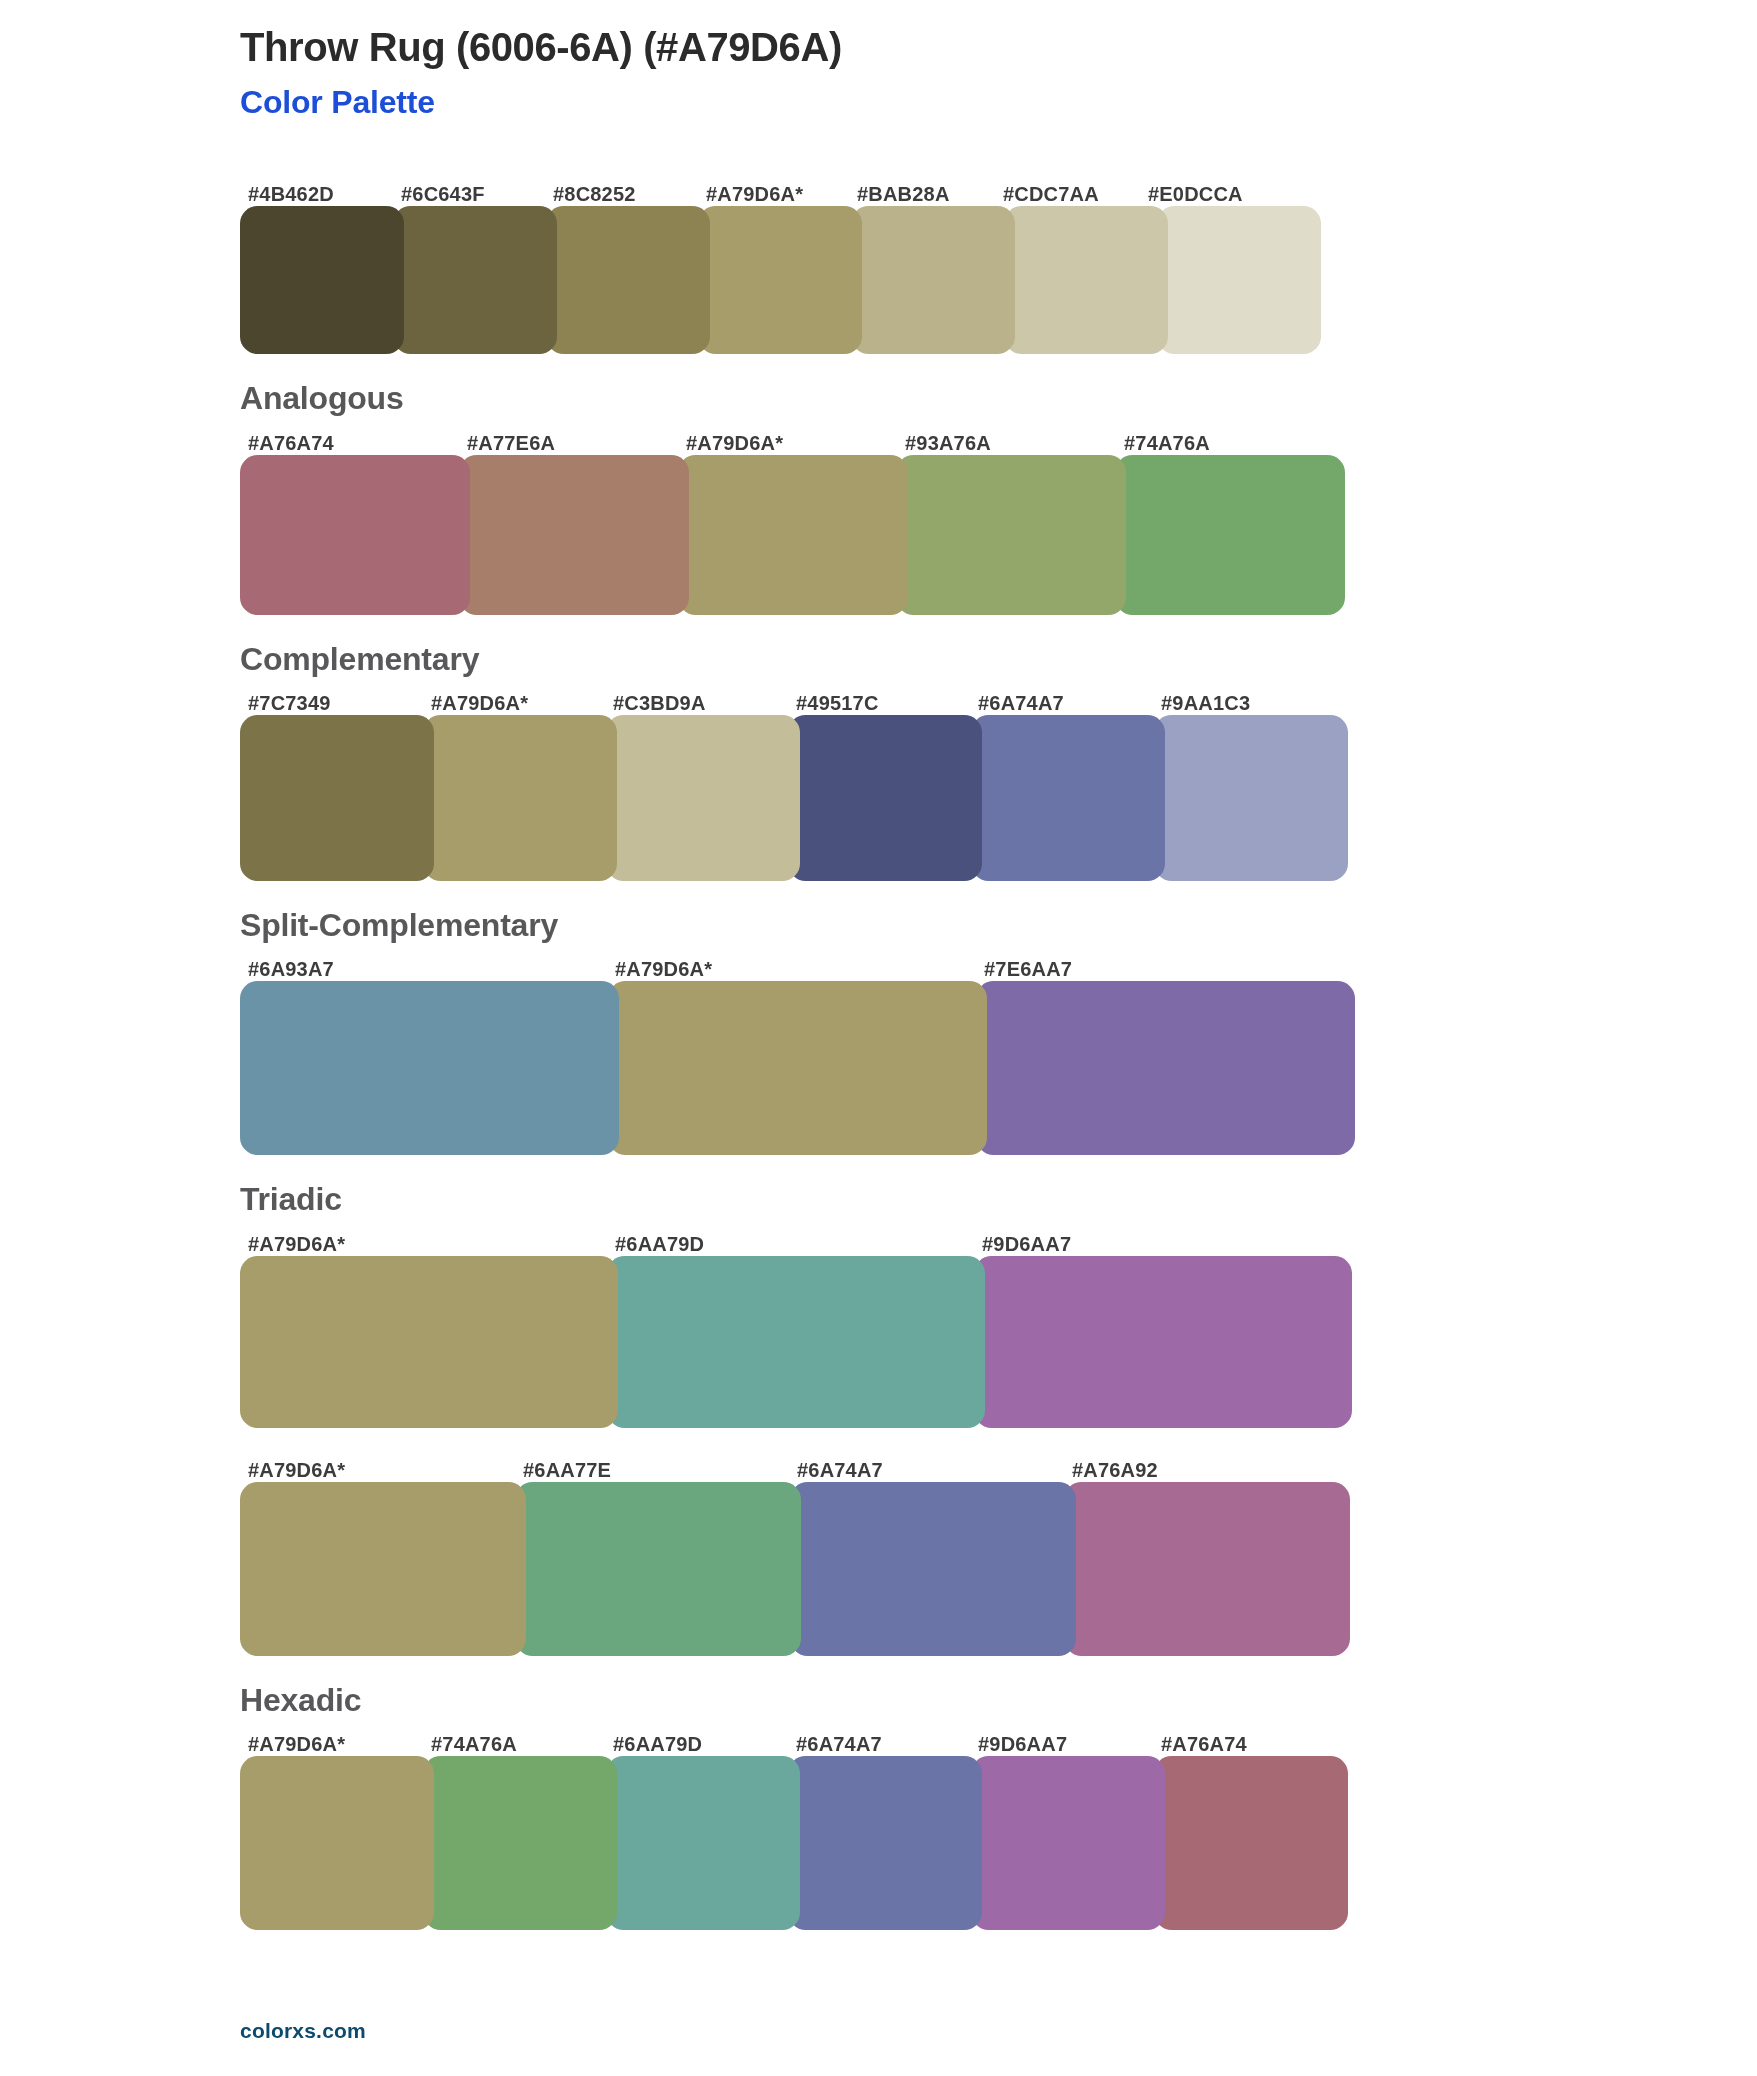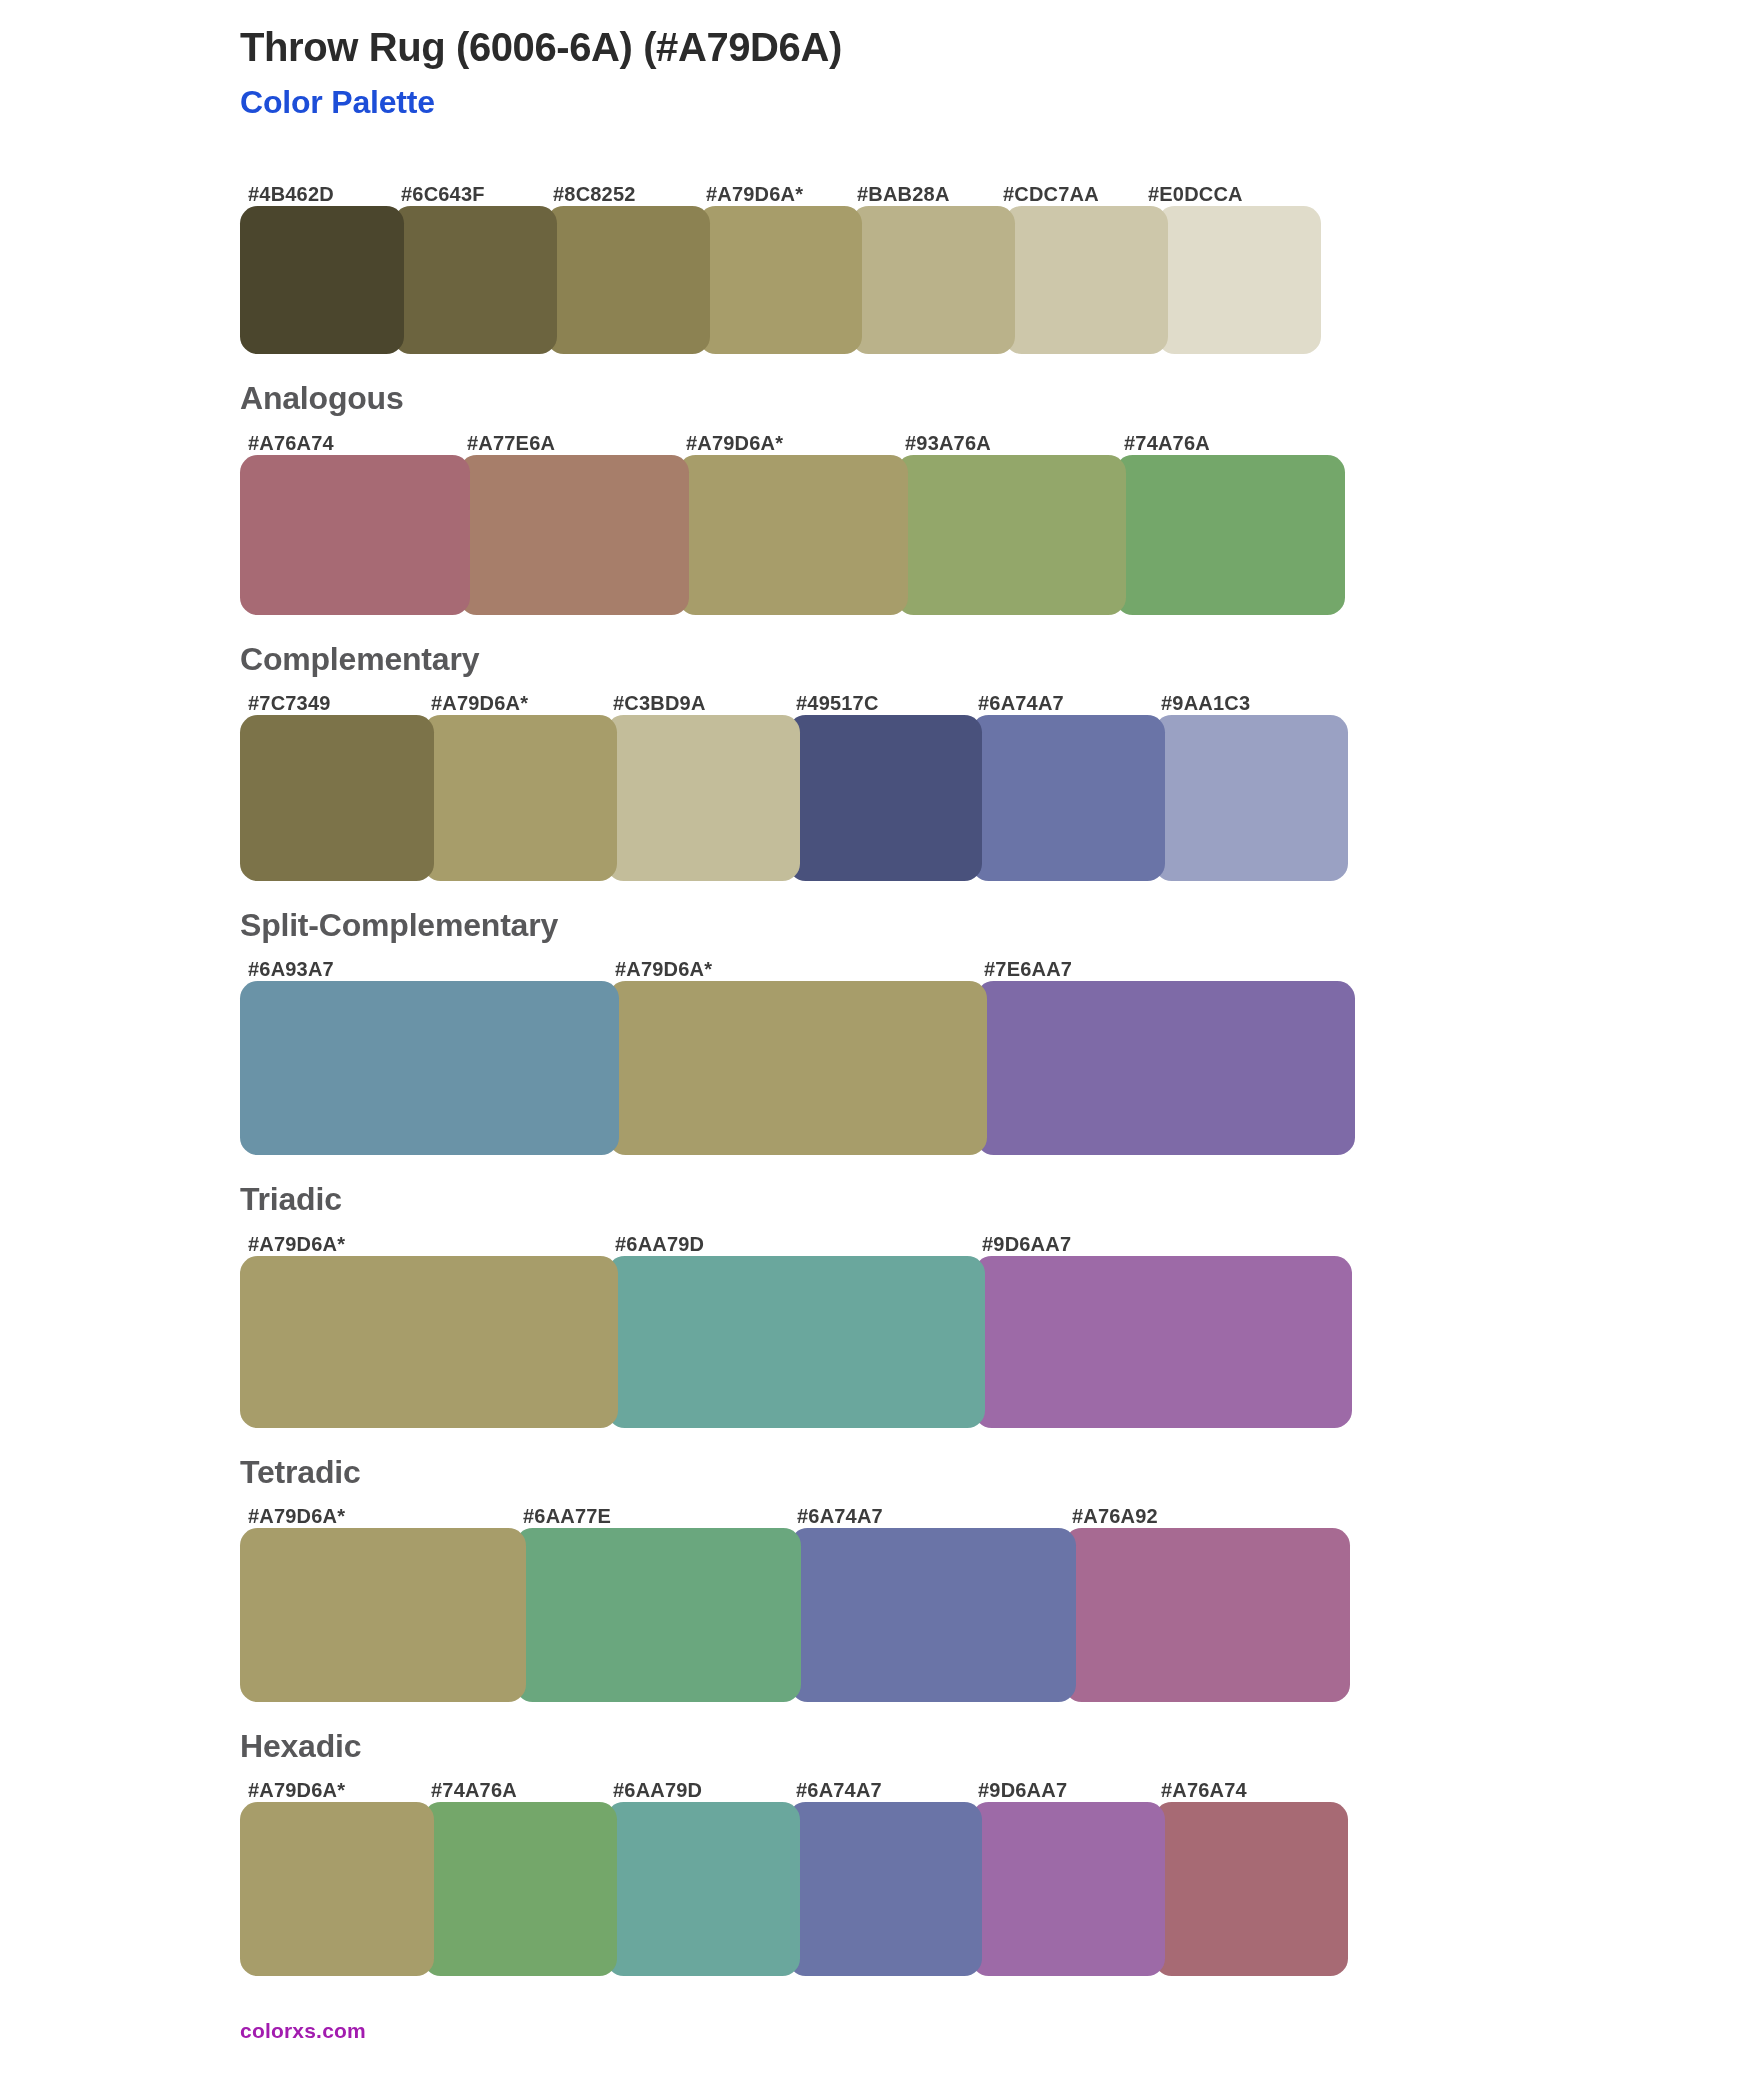--- a/index.html
+++ b/index.html
@@ -108,21 +108,21 @@
   
   .footer {
     position: absolute;
     left: 240px;
     bottom: 34px;
   }
 
   .footer-text {
     font-size: 21px;
     font-weight: bold;
-    color: #a21caf;
+    color: #0c4a6e;
     letter-spacing: 0.2px;
   }
 </style>
 </head>
 <body>
 
 <div class="page">
 
   <div class="header">
     <div class="page-title">Throw Rug (6006-6A) (#A79D6A)</div>
@@ -206,21 +206,20 @@
           <div class="swatch-label" style="left: 367px;">#6AA79D</div>
           <div class="swatch-label" style="left: 734px;">#9D6AA7</div>
         </div>
         <div class="swatch-row" style="width: 1112px; height: 172px;">
           <div class="swatch" title="#A79D6A*" style="background: rgb(167, 157, 106); width: 378px; height: 172px; z-index: 3;"></div>
           <div class="swatch" title="#6AA79D" style="background: rgb(106, 167, 157); width: 378px; height: 172px; z-index: 2;"></div>
           <div class="swatch" title="#9D6AA7" style="background: rgb(157, 106, 167); width: 378px; height: 172px; z-index: 1;"></div>
         </div>
       </div>
       <div class="section">
-        <div class="section-title">Tetradic</div>
         <div class="swatch-labels" style="width: 1110px;">
           <div class="swatch-label" style="left: 0px;">#A79D6A*</div>
           <div class="swatch-label" style="left: 275px;">#6AA77E</div>
           <div class="swatch-label" style="left: 549px;">#6A74A7</div>
           <div class="swatch-label" style="left: 824px;">#A76A92</div>
         </div>
         <div class="swatch-row" style="width: 1110px; height: 174px;">
           <div class="swatch" title="#A79D6A*" style="background: rgb(167, 157, 106); width: 286px; height: 174px; z-index: 4;"></div>
           <div class="swatch" title="#6AA77E" style="background: rgb(106, 167, 126); width: 286px; height: 174px; z-index: 3;"></div>
           <div class="swatch" title="#6A74A7" style="background: rgb(106, 116, 167); width: 286px; height: 174px; z-index: 2;"></div>

